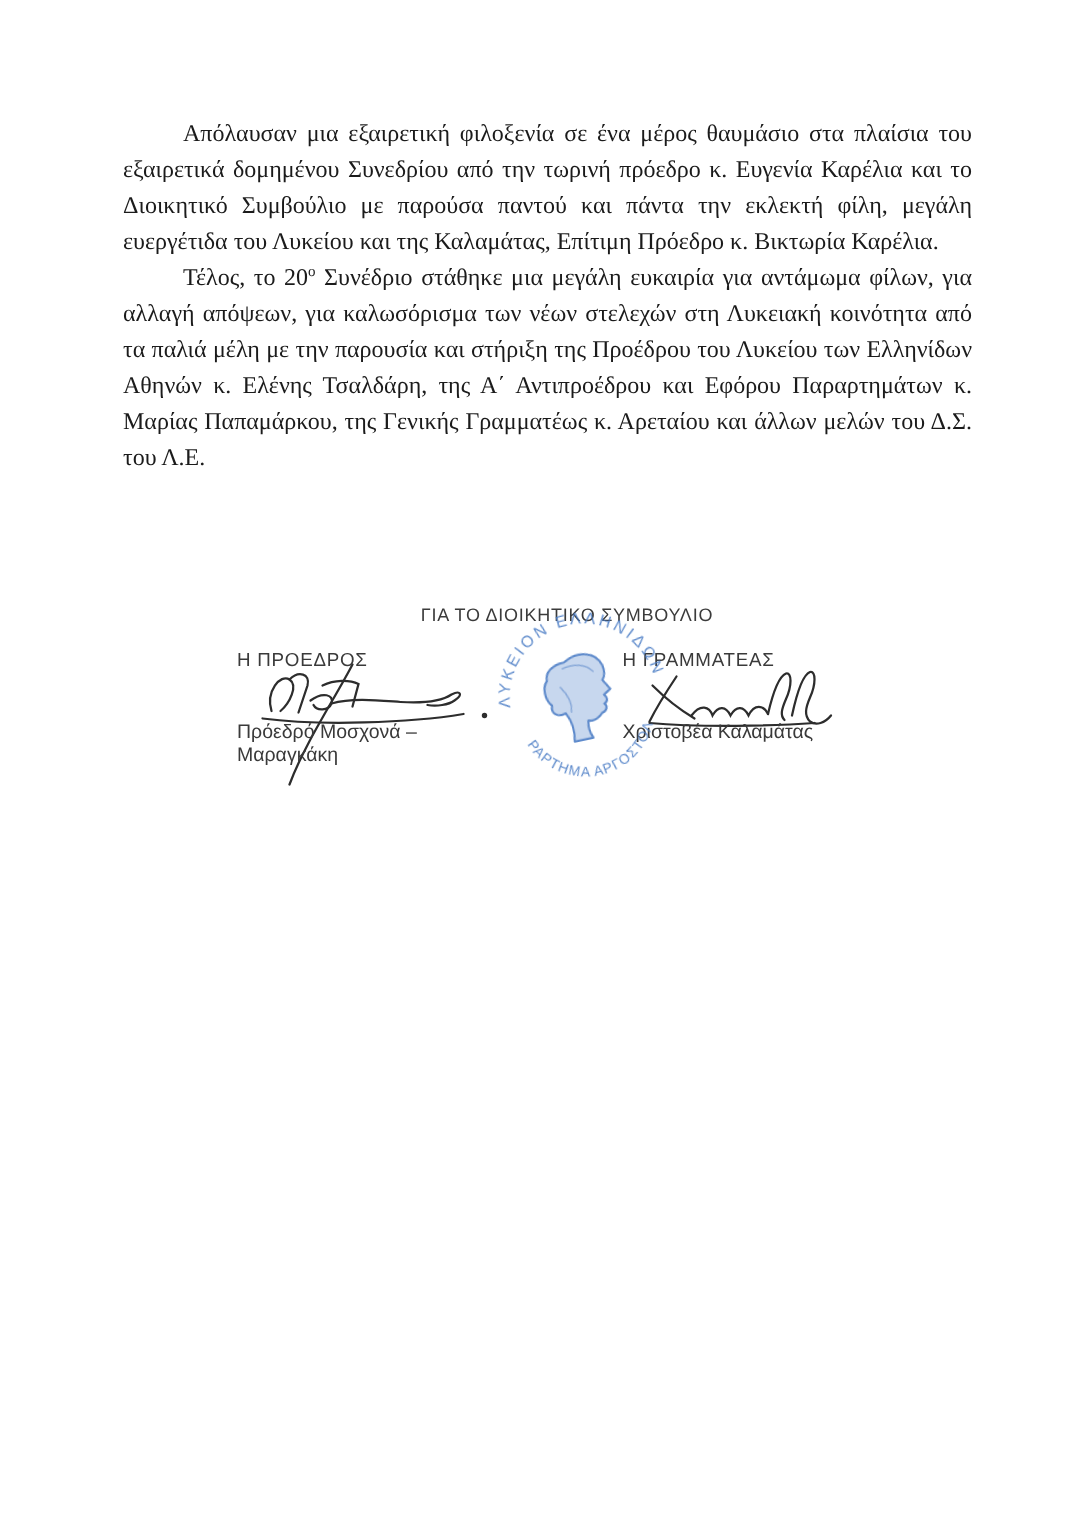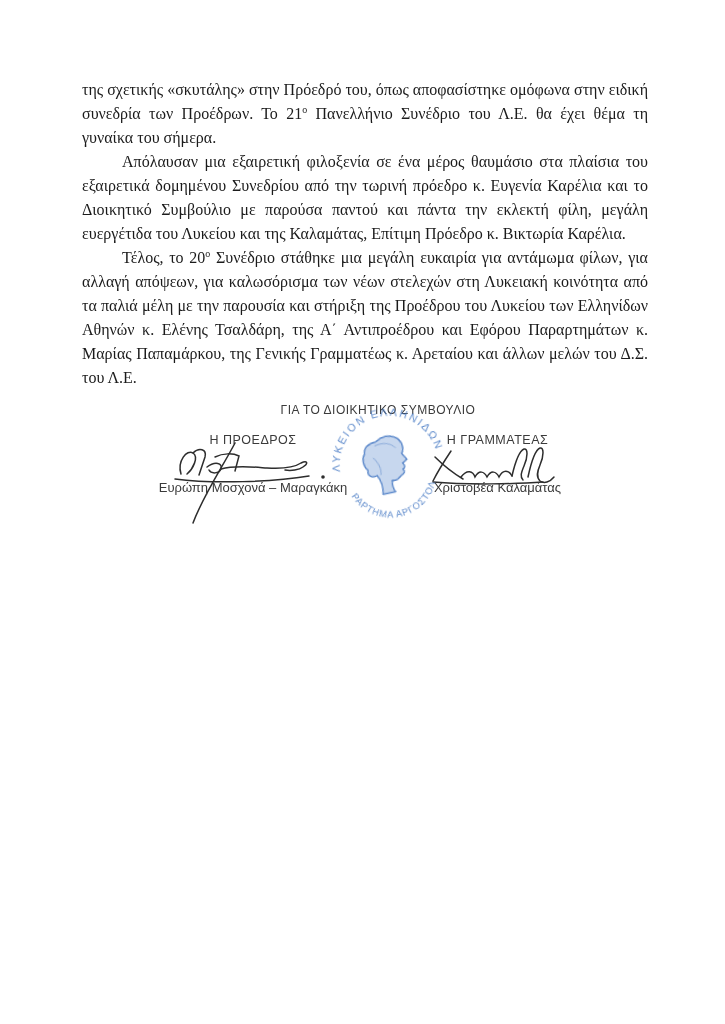--- a/index.html
+++ b/index.html
@@ -37,21 +37,21 @@
     top: 403px;
     width: 566px;
     text-align: center;
     font-family: "Liberation Sans", sans-serif;
     font-size: 12px;
     letter-spacing: 0.5px;
     color: #3b3b3b;
   }
   .signatory {
     position: absolute;
-    text-align: center;
+    text-align: left;
     font-family: "Liberation Sans", sans-serif;
     color: #3a3a3a;
   }
   .signatory .sig-title {
     font-size: 12.5px;
     letter-spacing: 0.5px;
   }
   .signatory .sig-name {
     position: absolute;
     top: 47px;
@@ -84,42 +84,41 @@
   }
   .stamp .arc-top-text { font-size: 11px; letter-spacing: 2px; }
   .stamp .arc-bottom-text { font-size: 9.5px; letter-spacing: 0.8px; }
 </style>
 </head>
 <body>
 
 <div class="page">
 
   <div class="text-block">
-    <p class="continuation"><span>της σχετικής «σκυτάλης» στην Πρόεδρό του, όπως αποφασίστηκε ομόφωνα στην ειδική συνεδρία των Προέδρων. Το 21</span><sup class="ordinal">ο</sup><span> Πανελλήνιο Συνέδριο του Λ.Ε. θα έχει θέμα τη γυναίκα του σήμερα.</span></p>
     <p><span>Απόλαυσαν μια εξαιρετική φιλοξενία σε ένα μέρος θαυμάσιο στα πλαίσια του εξαιρετικά δομημένου Συνεδρίου από την τωρινή πρόεδρο κ. Ευγενία Καρέλια και το Διοικητικό Συμβούλιο με παρούσα παντού και πάντα την εκλεκτή φίλη, μεγάλη ευεργέτιδα του Λυκείου και της Καλαμάτας, Επίτιμη Πρόεδρο κ. Βικτωρία Καρέλια.</span></p>
     <p><span>Τέλος, το 20</span><sup class="ordinal">ο</sup><span> Συνέδριο στάθηκε μια μεγάλη ευκαιρία για αντάμωμα φίλων, για αλλαγή απόψεων, για καλωσόρισμα των νέων στελεχών στη Λυκειακή κοινότητα από τα παλιά μέλη με την παρουσία και στήριξη της Προέδρου του Λυκείου των Ελληνίδων Αθηνών κ. Ελένης Τσαλδάρη, της Α΄ Αντιπροέδρου και Εφόρου Παραρτημάτων κ. Μαρίας Παπαμάρκου, της Γενικής Γραμματέως κ. Αρεταίου και άλλων μελών του Δ.Σ. του Λ.Ε.</span></p>
   </div>
 
   <div class="closing-heading">ΓΙΑ ΤΟ ΔΙΟΙΚΗΤΙΚΟ ΣΥΜΒΟΥΛΙΟ</div>
 
   <div class="signatory sig-president">
     <div class="sig-title">Η ΠΡΟΕΔΡΟΣ</div>
     <svg class="sig-mark" width="180" height="85" viewBox="0 0 180 85">
       <g fill="none" stroke="#2d2d2d" stroke-width="1.5" stroke-linecap="round">
         <path d="M 18,33 C 14,20 24,8 30,12 C 36,16 30,28 24,33"></path>
         <path d="M 30,12 C 36,6 44,8 42,16 L 36,34"></path>
         <path d="M 44,26 C 52,20 60,22 58,28 C 56,33 48,33 46,29"></path>
         <path d="M 52,16 C 60,12 70,12 76,15 L 72,30"></path>
         <path d="M 58,28 C 72,24 90,26 104,27 C 120,28 132,26 138,22 C 144,19 146,22 140,26 C 136,29 128,30 122,29"></path>
         <path d="M 12,38 C 50,43 110,41 146,35"></path>
         <path d="M 72,2 C 60,25 40,55 30,82"></path>
       </g>
       <circle cx="160" cy="36" r="1.8" fill="#2d2d2d"></circle>
     </svg>
-    <div class="sig-name">Ευρώπη Μοσχονά – Μαραγκάκη</div>
+    <div class="sig-name">Πρόεδρό Μοσχονά – Μαραγκάκη</div>
   </div>
 
   <div class="signatory sig-secretary">
     <div class="sig-title">Η ΓΡΑΜΜΑΤΕΑΣ</div>
     <svg class="sig-mark" width="145" height="48" viewBox="0 0 145 48">
       <g fill="none" stroke="#2d2d2d" stroke-width="1.5" stroke-linecap="round">
         <path d="M 8,16 C 16,24 26,32 36,38"></path>
         <path d="M 24,10 C 16,22 10,32 6,40"></path>
         <path d="M 34,36 C 40,28 46,30 48,36 C 52,29 57,30 60,36 C 64,29 69,30 72,36 C 76,28 82,29 85,35"></path>
         <path d="M 85,35 C 88,22 92,10 97,8 C 101,7 101,16 97,25 C 94,32 93,36 96,39"></path>

